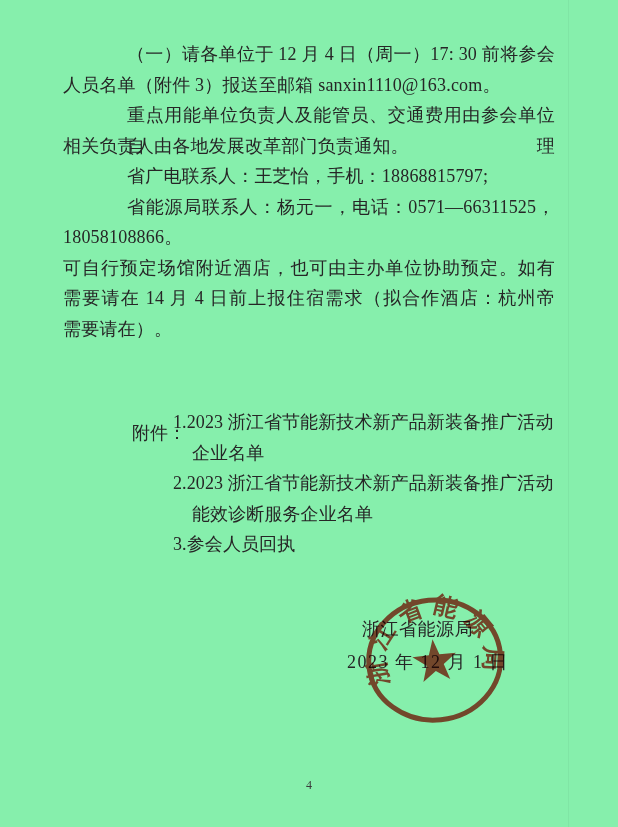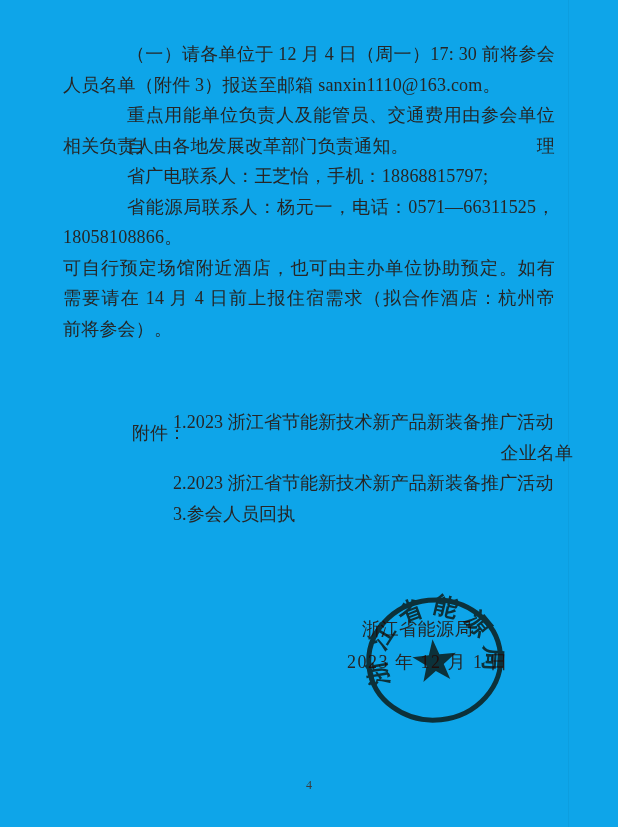--- a/index.html
+++ b/index.html
@@ -1,20 +1,20 @@
 <!DOCTYPE html>
 <html><head>
 <meta charset="utf-8">
 <style>
   html, body { margin: 0; padding: 0; background: #ffffff; }
   .page {
     position: relative;
     width: 618px;
     height: 827px;
-    background: #0ea5e9;
+    background: #86efac;
     font-family: "Liberation Serif", "DejaVu Serif", serif;
     color: #262626;
     overflow: hidden;
   }
   .body-text {
     position: absolute;
     left: 63px;
     top: 39px;
     width: 492px;
   }
@@ -51,21 +51,21 @@
     top: 0;
     width: 400px;
   }
   .att-line {
     font-size: 18px;
     line-height: 30.5px;
     height: 30.5px;
     white-space: nowrap;
     letter-spacing: 0.1px;
   }
-  .att-line.cont { padding-left: 19px; text-align: right; }
+  .att-line.cont { padding-left: 19px; }
   .signature-org {
     position: absolute;
     left: 362px;
     top: 617px;
     font-size: 18px;
     letter-spacing: 0.5px;
     white-space: nowrap;
   }
   .signature-date {
     position: absolute;
@@ -116,29 +116,30 @@
   <div class="body-text">
     <div class="line indent justify">（一）请各单位于 12 月 4 日（周一）17: 30 前将参会</div>
     <div class="line">人员名单（附件 3）报送至邮箱 sanxin1110@163.com。</div>
     <div class="line indent justify">重点用能单位负责人及能管员、交通费用由参会单位自理</div>
     <div class="line">相关负责人由各地发展改革部门负责通知。</div>
     <div class="line indent">省广电联系人：王芝怡，手机：18868815797;</div>
     <div class="line indent justify">省能源局联系人：杨元一，电话：0571—66311525，</div>
     <div class="line">18058108866。</div>
     <div class="line justify">可自行预定场馆附近酒店，也可由主办单位协助预定。如有</div>
     <div class="line justify">需要请在 14 月 4 日前上报住宿需求（拟合作酒店：杭州帝</div>
-    <div class="line">前将参会）。</div>
+    <div class="line">需要请在）。</div>
   </div>
 
   <div class="attachments">
     <div class="att-label">附件：</div>
     <div class="att-lines">
       <div class="att-line">1.2023 浙江省节能新技术新产品新装备推广活动</div>
       <div class="att-line cont">企业名单</div>
       <div class="att-line">2.2023 浙江省节能新技术新产品新装备推广活动</div>
+      <div class="att-line cont">能效诊断服务企业名单</div>
       <div class="att-line">3.参会人员回执</div>
     </div>
   </div>
 
   <div class="signature-org">浙江省能源局</div>
   <div class="signature-date">2023 年 12 月 1 日</div>
 
   <svg class="seal" viewBox="0 0 160 150" aria-hidden="true">
     <ellipse cx="80" cy="72" rx="66" ry="60" fill="none" stroke-width="5" stroke="#d5382a"></ellipse>
     <path id="sealTextArc" d="M 34.7 91.4 A 50 46 0 1 1 123.3 95" fill="none" stroke="none"></path>

